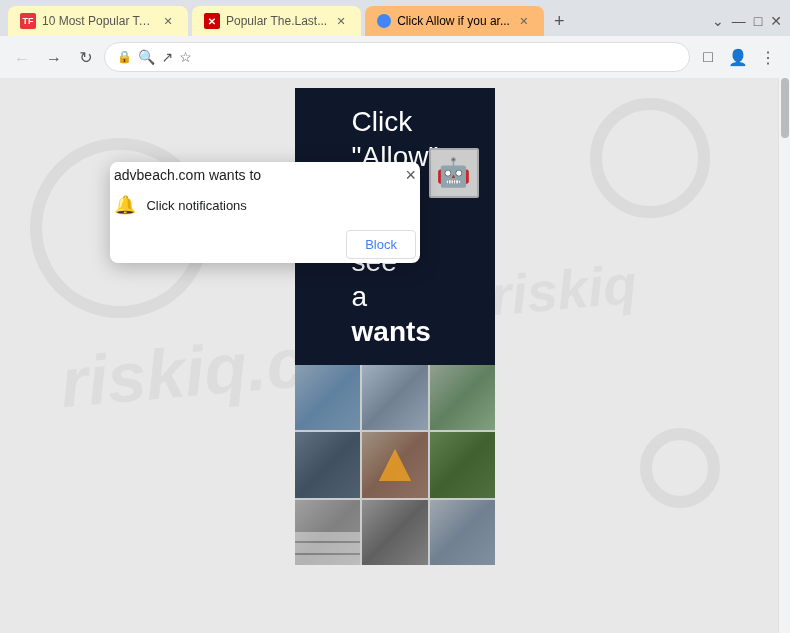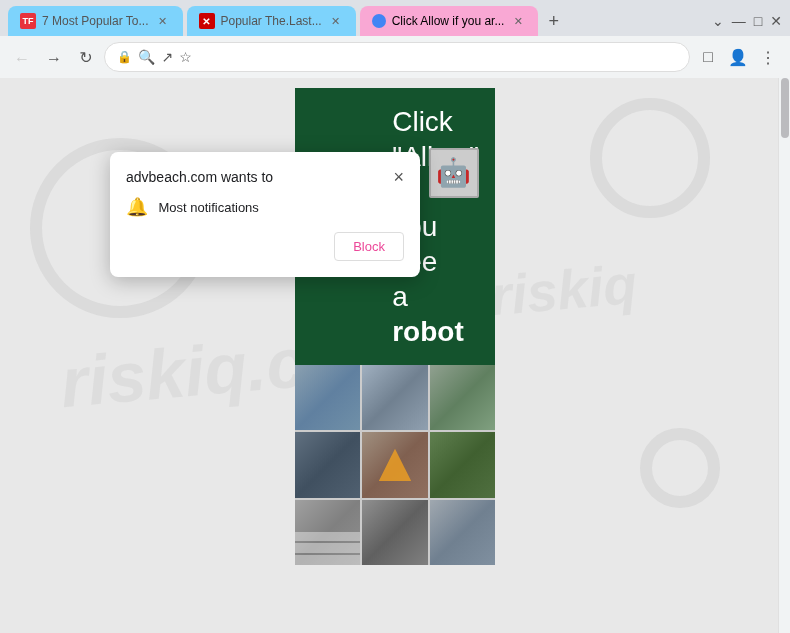--- a/index.html
+++ b/index.html
@@ -9,22 +9,22 @@
     .title-bar {
       display: flex; align-items: center; padding: 6px 8px 0 8px;
       background: #dee1e6; gap: 4px; height: 36px;
     }
     .tab {
       display: flex; align-items: center; gap: 6px;
       padding: 6px 12px; border-radius: 8px 8px 0 0;
       font-size: 12px; max-width: 180px; height: 30px;
       position: relative; cursor: pointer;
     }
-    .tab.active { background: #f9a8d4; }
-    .tab.inactive { background: #7dd3fc; color: #555; }
+    .tab.active { background: #fdba74; }
+    .tab.inactive { background: #fef9c3; color: #555; }
     .tab-favicon { width: 16px; height: 16px; border-radius: 2px; flex-shrink: 0; }
     .tab-favicon.tf { background: #e8333c; display: flex; align-items: center; justify-content: center; font-size: 9px; font-weight: bold; color: white; }
     .tab-favicon.x { background: #cc0000; display: flex; align-items: center; justify-content: center; font-size: 10px; font-weight: bold; color: white; }
     .tab-label { flex: 1; overflow: hidden; white-space: nowrap; text-overflow: ellipsis; font-size: 12px; }
     .tab-close {
       width: 16px; height: 16px; border-radius: 50%; display: flex; align-items: center;
       justify-content: center; font-size: 11px; color: #666; cursor: pointer; flex-shrink: 0;
     }
     .new-tab-btn { background: none; border: none; cursor: pointer; font-size: 18px; color: #555; padding: 2px 6px; }
     .window-controls { margin-left: auto; display: flex; align-items: center; gap: 8px; }
@@ -56,22 +56,22 @@
 
     
     .main-area {
       position: absolute; left: 50%; transform: translateX(-50%);
       top: 0; width: 200px;
       display: flex; flex-direction: column; align-items: center;
     }
 
     
     .blue-section {
-      background: #14532d; width: 200px; min-height: 220px;
-      display: flex; flex-direction: column; align-items: flex-end;
+      background: #0f172a; width: 200px; min-height: 220px;
+      display: flex; flex-direction: column; align-items: center;
       padding: 16px; color: white; font-size: 28px; line-height: 1.3; position: relative;
     }
     .blue-section .main-text { font-size: 28px; line-height: 1.25; }
     .blue-section .robot-icon {
       position: absolute; right: 16px; top: 60px;
       width: 50px; height: 50px; background: #ccc;
       display: flex; align-items: center; justify-content: center;
       border: 2px solid #aaa; border-radius: 2px;
     }
     .robot-emoji { font-size: 28px; }
@@ -90,39 +90,39 @@
     .captcha-cell.aerial { background: linear-gradient(135deg, #90a090 0%, #608060 50%, #80a080 100%); }
     .captcha-cell.traffic-light-red { background: linear-gradient(135deg, #607080 0%, #405060 50%, #506070 100%); }
     .captcha-cell.sign { background: linear-gradient(135deg, #a09080 0%, #806050 50%, #907060 100%); }
     .captcha-cell.traffic-light-green { background: linear-gradient(135deg, #608050 0%, #406030 50%, #507040 100%); }
     .captcha-cell.crosswalk { background: linear-gradient(135deg, #a0a0a0 0%, #808080 50%, #909090 100%); }
     .captcha-cell.street { background: linear-gradient(135deg, #909090 0%, #606060 50%, #808080 100%); }
     .captcha-cell.stripes { background: linear-gradient(135deg, #a0a8b0 0%, #708090 50%, #8090a0 100%); }
 
     
     .notification-popup {
-      position: absolute; left: 110px; top: 74px; z-index: 100;
+      position: absolute; left: 110px; top: 84px; z-index: 100;
       background: #fff; border-radius: 8px;
       box-shadow: 0 4px 20px rgba(0,0,0,0.25);
-      padding: 16px; width: 310px;
+      padding: 4px; width: 310px;
     }
     .popup-header { display: flex; align-items: center; justify-content: space-between; margin-bottom: 10px; }
     .popup-title { font-size: 14px; color: #202124; font-weight: normal; }
     .popup-close { background: none; border: none; cursor: pointer; font-size: 18px; color: #555; line-height: 1; }
     .popup-item { display: flex; align-items: center; gap: 10px; margin-bottom: 14px; }
     .bell-icon { font-size: 18px; color: #555; }
     .popup-item-text { font-size: 13px; color: #202124; }
     .popup-actions { display: flex; justify-content: flex-end; gap: 10px; }
     .btn-allow {
       padding: 6px 18px; border: 1px solid #ddd; border-radius: 4px;
       background: #fff; font-size: 13px; cursor: pointer; color: #1a73e8;
     }
     .btn-block {
       padding: 6px 18px; border: 1px solid #ddd; border-radius: 4px;
-      background: #fff; font-size: 13px; cursor: pointer; color: #ec4899;
+      background: #fff; font-size: 13px; cursor: pointer; color: #3b82f6;
     }
 
     
     .scrollbar {
       position: absolute; right: 0; top: 0; width: 12px; height: 100%;
       background: #f1f3f4; border-left: 1px solid #e0e0e0;
     }
     .scrollbar-thumb {
       position: absolute; top: 0; right: 1px; width: 8px; height: 60px;
       background: #bbbbbe; border-radius: 4px;
@@ -139,21 +139,21 @@
   </style>
 </head>
 <body>
 
 <div>
 
   <div class="title-bar">
 
     <div class="tab inactive">
       <div class="tab-favicon tf">TF</div>
-      <span class="tab-label">7 Most Popular To...</span>
+      <span class="tab-label">10 Most Popular To...</span>
       <div class="tab-close">✕</div>
     </div>
 
     <div class="tab inactive">
       <div class="tab-favicon x">✕</div>
       <span class="tab-label">Popular The.Last...</span>
       <div class="tab-close">✕</div>
     </div>
 
     <div class="tab active">
@@ -203,21 +203,21 @@
   <div class="main-area" style="top:10px;">
 
     <div class="blue-section">
       <div class="main-text">
         <span>Click</span><br>
         <span>"Allow"</span><br>
         <span>if</span><br>
         <span>you</span><br>
         <span>see</span><br>
         <span>a</span><br>
-        <strong>robot</strong>
+        <strong>wants</strong>
       </div>
       <div class="robot-icon">
         <span class="robot-emoji">🤖</span>
       </div>
     </div>
 
     <div class="captcha-grid">
       <div class="captcha-cell road"></div>
       <div class="captcha-cell city"></div>
       <div class="captcha-cell aerial"></div>
@@ -240,21 +240,21 @@
     </div>
   </div>
 
   <div class="notification-popup">
     <div class="popup-header">
       <span class="popup-title">advbeach.com wants to</span>
       <button class="popup-close">×</button>
     </div>
     <div class="popup-item">
       <span class="bell-icon">🔔</span>
-      <span class="popup-item-text">Most notifications</span>
+      <span class="popup-item-text">Click notifications</span>
     </div>
     <div class="popup-actions">
       <button class="btn-block">Block</button>
     </div>
   </div>
 
   <div class="scrollbar">
     <div class="scrollbar-thumb"></div>
   </div>
 </div>

